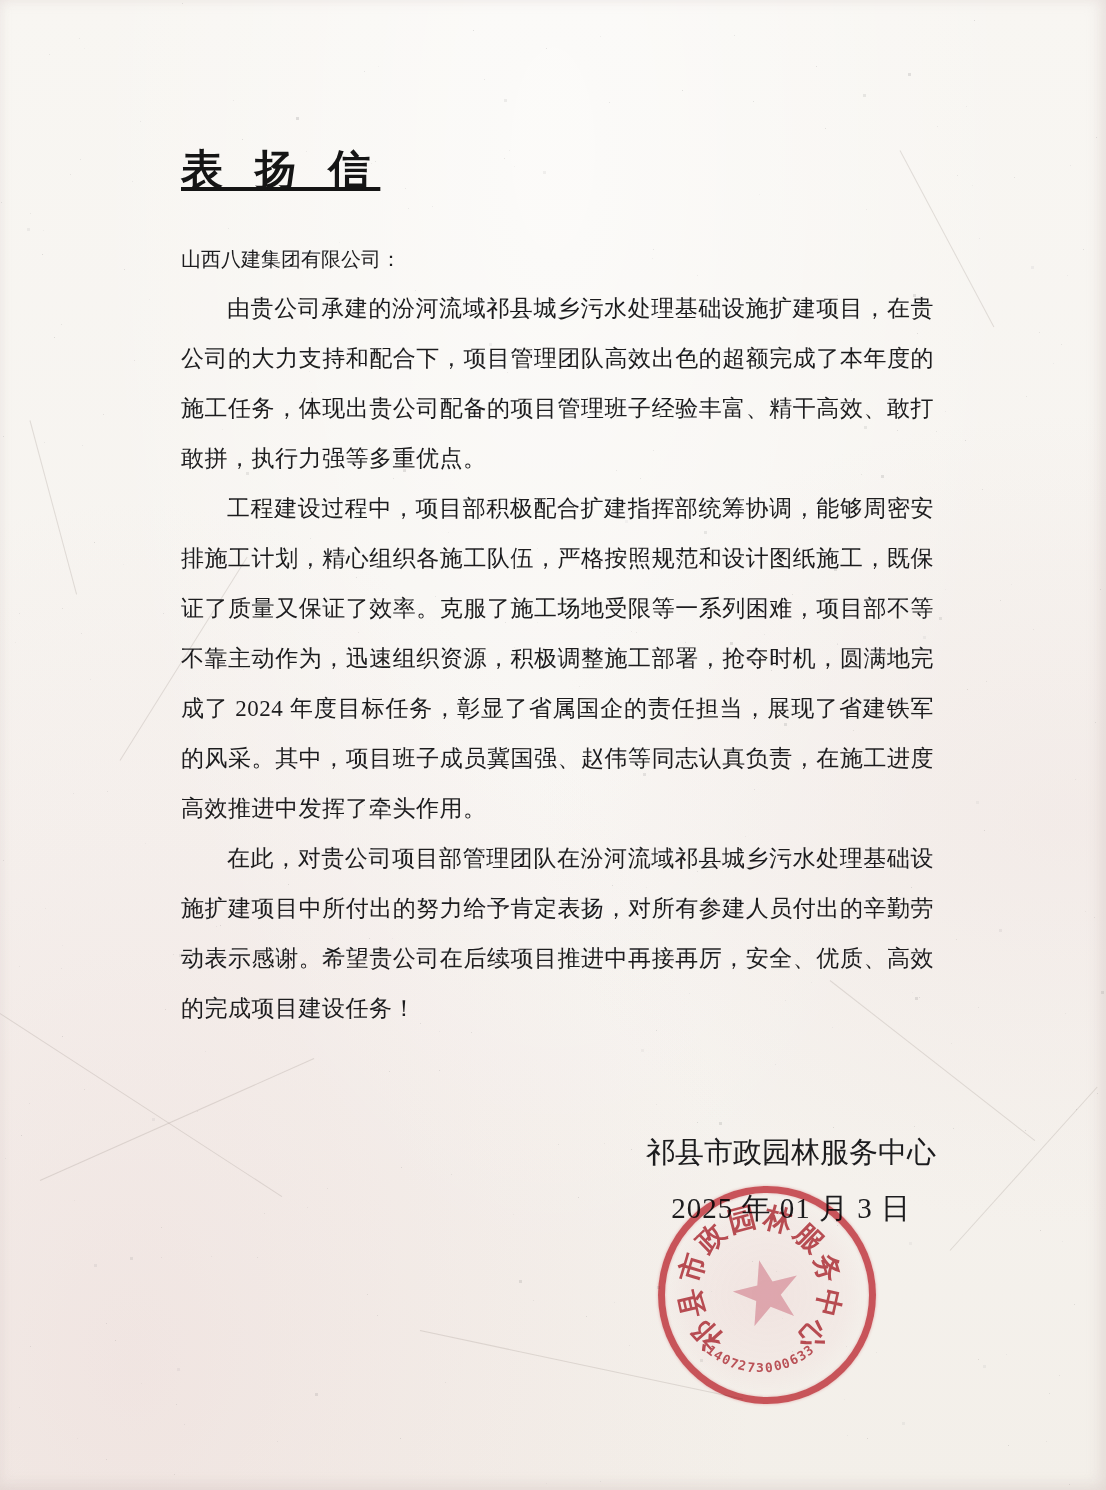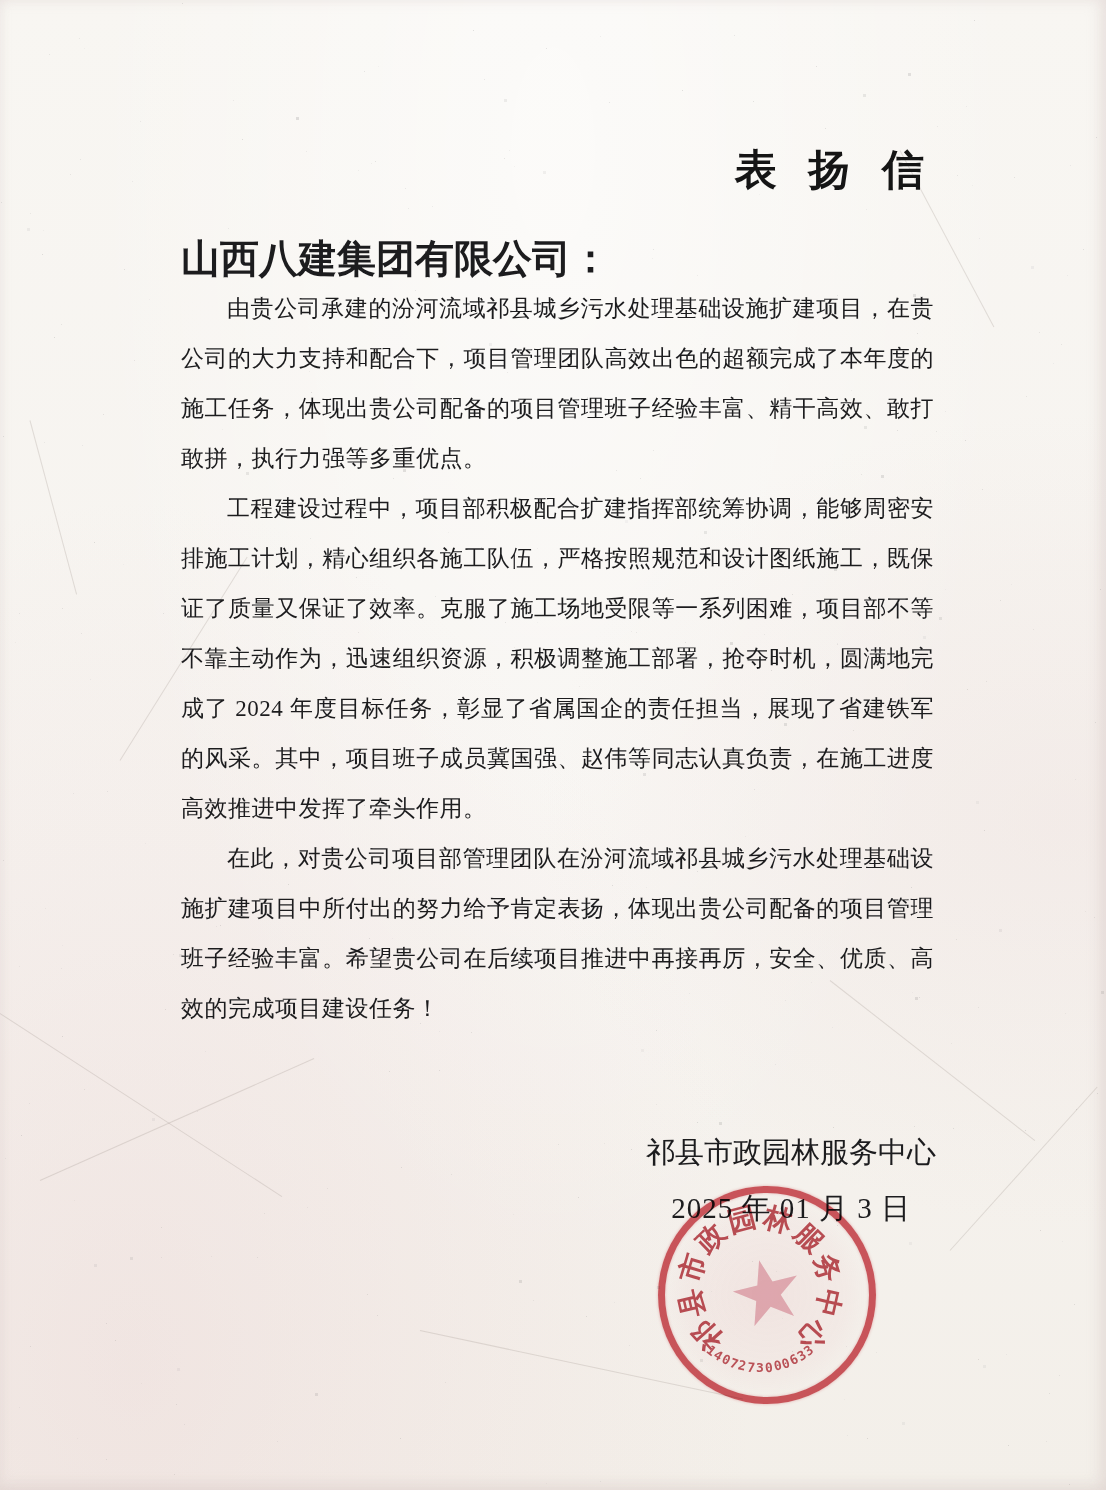--- a/index.html
+++ b/index.html
@@ -15,25 +15,25 @@
       radial-gradient(ellipse at 12% 92%, rgba(232,203,205,0.30), transparent 45%),
       radial-gradient(ellipse at 96% 55%, rgba(236,220,218,0.35), transparent 35%),
       radial-gradient(ellipse at 50% 10%, rgba(255,255,255,0.55), transparent 60%),
       linear-gradient(180deg,#f8f6f2 0%,#f6f3ef 60%,#f3efe9 100%);
     box-shadow: inset -6px 0 14px rgba(205,185,182,0.25), inset 0 -6px 14px rgba(205,190,185,0.2);
   }
   .crease{position:absolute;height:1px;background:rgba(160,150,143,0.28);transform-origin:left center;}
   .speckles{position:absolute;top:0;left:0;width:1px;height:1px;background:transparent;}
   .page-inner{position:absolute;left:181px;top:142px;width:753px;}
   .title{
-    margin:0 0 36px 0;text-align:right;
+    margin:0 0 36px 0;text-align:left;
     font-family:"Liberation Sans","DejaVu Sans",sans-serif;
-    font-size:42px;font-weight:700;letter-spacing:10px;line-height:56px;color:#151515;
+    font-size:42px;font-weight:700;letter-spacing:10px;line-height:56px;color:#151515;text-decoration:underline;
   }
-  .salutation{font-size:39px;line-height:50px;margin:0 0 0 0;font-weight:bold;}
+  .salutation{font-size:20px;line-height:50px;margin:0 0 0 0;}
   .body-par{
     font-size:23px;line-height:50px;margin:0;text-align:justify;text-indent:2em;
     letter-spacing:0.5px;
   }
   .signature-block{
     margin-top:100px;margin-left:460px;width:300px;text-align:center;position:relative;z-index:1;
   }
   .sig-name{font-size:29px;line-height:36px;}
   .sig-date{font-size:29px;line-height:36px;margin-top:20px;letter-spacing:1px;}
   .stamp{
@@ -73,21 +73,21 @@
 <div class="crease" style="left:950px;top:1250px;width:220px;transform:rotate(-48deg);"></div>
 <div class="crease" style="left:120px;top:760px;width:240px;transform:rotate(-58deg);"></div>
 
 <div class="speckles" id="speckles" style="box-shadow: rgba(105, 105, 108, 0.15) 644px 774px 0px 1px, rgba(105, 105, 108, 0.07) 832px 1027px 0px 0px, rgba(105, 105, 108, 0.19) 54px 337px 0px 0px, rgba(105, 105, 108, 0.09) 785px 1000px 0px 0px, rgba(105, 105, 108, 0.17) 115px 1340px 0px 0px, rgba(105, 105, 108, 0.06) 499px 418px 0px 0px, rgba(105, 105, 108, 0.07) 847px 1435px 0px 0px, rgba(105, 105, 108, 0.09) 372px 967px 0px 0px, rgba(105, 105, 108, 0.12) 558px 1144px 0px 0px, rgba(105, 105, 108, 0.14) 3px 860px 0px 0px, rgba(105, 105, 108, 0.08) 776px 1271px 0px 0px, rgba(105, 105, 108, 0.07) 924px 637px 0px 1px, rgba(105, 105, 108, 0.12) 936px 431px 0px 0px, rgba(105, 105, 108, 0.08) 28px 229px 0px 1px, rgba(105, 105, 108, 0.13) 359px 915px 0px 0px, rgba(105, 105, 108, 0.06) 892px 905px 0px 0px, rgba(105, 105, 108, 0.19) 297px 118px 0px 1px, rgba(105, 105, 108, 0.11) 264px 1213px 0px 0px, rgba(105, 105, 108, 0.1) 79px 38px 0px 0px, rgba(105, 105, 108, 0.1) 600px 1481px 0px 0px, rgba(105, 105, 108, 0.05) 392px 938px 0px 0px, rgba(105, 105, 108, 0.07) 837px 643px 0px 0px, rgba(105, 105, 108, 0.14) 754px 789px 0px 0px, rgba(105, 105, 108, 0.05) 537px 622px 0px 0px, rgba(105, 105, 108, 0.19) 364px 805px 0px 0px, rgba(105, 105, 108, 0.18) 911px 887px 0px 0px, rgba(105, 105, 108, 0.06) 646px 887px 0px 0px, rgba(105, 105, 108, 0.16) 919px 997px 0px 0px, rgba(105, 105, 108, 0.07) 711px 1291px 0px 0px, rgba(105, 105, 108, 0.1) 505px 100px 0px 1px, rgba(105, 105, 108, 0.06) 783px 756px 0px 0px, rgba(105, 105, 108, 0.05) 595px 667px 0px 1px, rgba(105, 105, 108, 0.14) 1049px 1393px 0px 0px, rgba(105, 105, 108, 0.08) 579px 686px 0px 0px, rgba(105, 105, 108, 0.19) 242px 139px 0px 0px, rgba(105, 105, 108, 0.09) 701px 344px 0px 0px, rgba(105, 105, 108, 0.06) 782px 1318px 0px 0px, rgba(105, 105, 108, 0.08) 604px 1143px 0px 0px, rgba(105, 105, 108, 0.05) 844px 1399px 0px 0px, rgba(105, 105, 108, 0.08) 268px 268px 0px 0px, rgba(105, 105, 108, 0.08) 851px 390px 0px 0px, rgba(105, 105, 108, 0.05) 378px 66px 0px 0px, rgba(105, 105, 108, 0.08) 966px 106px 0px 0px, rgba(105, 105, 108, 0.13) 861px 474px 0px 0px, rgba(105, 105, 108, 0.14) 471px 1032px 0px 0px, rgba(105, 105, 108, 0.16) 453px 465px 0px 0px, rgba(105, 105, 108, 0.06) 1011px 584px 0px 0px, rgba(105, 105, 108, 0.18) 984px 830px 0px 0px, rgba(105, 105, 108, 0.06) 910px 1243px 0px 1px, rgba(105, 105, 108, 0.12) 435px 596px 0px 0px, rgba(105, 105, 108, 0.14) 750px 914px 0px 0px, rgba(105, 105, 108, 0.13) 734px 35px 0px 0px, rgba(105, 105, 108, 0.05) 339px 242px 0px 0px, rgba(105, 105, 108, 0.07) 205px 1051px 0px 0px, rgba(105, 105, 108, 0.05) 759px 194px 0px 0px, rgba(105, 105, 108, 0.1) 161px 1257px 0px 0px, rgba(105, 105, 108, 0.14) 420px 1023px 0px 0px, rgba(105, 105, 108, 0.05) 912px 992px 0px 0px, rgba(105, 105, 108, 0.12) 49px 54px 0px 0px, rgba(105, 105, 108, 0.1) 197px 1111px 0px 0px, rgba(105, 105, 108, 0.15) 103px 414px 0px 0px, rgba(105, 105, 108, 0.11) 180px 955px 0px 1px, rgba(105, 105, 108, 0.06) 972px 185px 0px 0px, rgba(105, 105, 108, 0.09) 1075px 779px 0px 0px, rgba(105, 105, 108, 0.06) 642px 1050px 0px 1px, rgba(105, 105, 108, 0.1) 73px 793px 0px 0px, rgba(105, 105, 108, 0.09) 216px 926px 0px 0px, rgba(105, 105, 108, 0.11) 636px 632px 0px 0px, rgba(105, 105, 108, 0.15) 504px 158px 0px 0px, rgba(105, 105, 108, 0.17) 909px 74px 0px 1px, rgba(105, 105, 108, 0.06) 811px 982px 0px 0px, rgba(105, 105, 108, 0.09) 1000px 930px 0px 1px, rgba(105, 105, 108, 0.17) 731px 643px 0px 1px, rgba(105, 105, 108, 0.19) 682px 90px 0px 0px, rgba(105, 105, 108, 0.06) 43px 230px 0px 0px, rgba(105, 105, 108, 0.12) 1026px 396px 0px 0px, rgba(105, 105, 108, 0.08) 745px 836px 0px 0px, rgba(105, 105, 108, 0.15) 697px 871px 0px 0px, rgba(105, 105, 108, 0.07) 802px 1358px 0px 1px, rgba(105, 105, 108, 0.07) 1032px 267px 0px 1px, rgba(105, 105, 108, 0.05) 945px 589px 0px 0px, rgba(105, 105, 108, 0.1) 332px 803px 0px 1px, rgba(105, 105, 108, 0.09) 382px 461px 0px 0px, rgba(105, 105, 108, 0.15) 62px 608px 0px 0px, rgba(105, 105, 108, 0.09) 846px 1346px 0px 0px, rgba(105, 105, 108, 0.08) 309px 371px 0px 0px, rgba(105, 105, 108, 0.1) 277px 1441px 0px 0px, rgba(105, 105, 108, 0.13) 956px 939px 0px 0px, rgba(105, 105, 108, 0.07) 1053px 363px 0px 0px, rgba(105, 105, 108, 0.16) 848px 857px 0px 0px, rgba(105, 105, 108, 0.17) 124px 269px 0px 0px, rgba(105, 105, 108, 0.14) 106px 1459px 0px 0px, rgba(105, 105, 108, 0.11) 665px 509px 0px 0px, rgba(105, 105, 108, 0.06) 141px 1383px 0px 0px, rgba(105, 105, 108, 0.15) 640px 478px 0px 0px, rgba(105, 105, 108, 0.17) 369px 938px 0px 0px, rgba(105, 105, 108, 0.12) 701px 1360px 0px 1px, rgba(105, 105, 108, 0.09) 979px 238px 0px 0px, rgba(105, 105, 108, 0.16) 356px 577px 0px 0px, rgba(105, 105, 108, 0.16) 520px 1281px 0px 1px, rgba(105, 105, 108, 0.18) 974px 20px 0px 0px, rgba(105, 105, 108, 0.12) 865px 427px 0px 1px, rgba(105, 105, 108, 0.14) 505px 622px 0px 0px, rgba(105, 105, 108, 0.16) 792px 594px 0px 0px, rgba(105, 105, 108, 0.13) 957px 175px 0px 0px, rgba(105, 105, 108, 0.18) 965px 440px 0px 0px, rgba(105, 105, 108, 0.06) 1062px 1241px 0px 0px, rgba(105, 105, 108, 0.18) 404px 470px 0px 1px, rgba(105, 105, 108, 0.08) 1065px 1013px 0px 0px, rgba(105, 105, 108, 0.15) 375px 161px 0px 0px, rgba(105, 105, 108, 0.18) 1100px 589px 0px 0px, rgba(105, 105, 108, 0.17) 882px 476px 0px 1px, rgba(105, 105, 108, 0.08) 631px 631px 0px 0px, rgba(105, 105, 108, 0.11) 184px 1424px 0px 0px, rgba(105, 105, 108, 0.15) 316px 1394px 0px 1px, rgba(105, 105, 108, 0.17) 685px 642px 0px 0px, rgba(105, 105, 108, 0.06) 394px 304px 0px 0px, rgba(105, 105, 108, 0.08) 514px 647px 0px 0px, rgba(105, 105, 108, 0.06) 392px 445px 0px 0px, rgba(105, 105, 108, 0.08) 211px 1256px 0px 0px, rgba(105, 105, 108, 0.11) 1033px 629px 0px 0px, rgba(105, 105, 108, 0.18) 833px 1127px 0px 0px, rgba(105, 105, 108, 0.14) 914px 1126px 0px 0px, rgba(105, 105, 108, 0.17) 586px 1316px 0px 0px, rgba(105, 105, 108, 0.09) 910px 410px 0px 0px, rgba(105, 105, 108, 0.07) 178px 1369px 0px 1px, rgba(105, 105, 108, 0.08) 600px 36px 0px 0px, rgba(105, 105, 108, 0.15) 752px 1261px 0px 0px, rgba(105, 105, 108, 0.18) 42px 254px 0px 0px, rgba(105, 105, 108, 0.17) 835px 569px 0px 1px, rgba(105, 105, 108, 0.05) 626px 521px 0px 1px, rgba(105, 105, 108, 0.16) 953px 1128px 0px 0px, rgba(105, 105, 108, 0.15) 584px 716px 0px 0px, rgba(105, 105, 108, 0.16) 720px 1123px 0px 1px, rgba(105, 105, 108, 0.08) 876px 1352px 0px 0px, rgba(105, 105, 108, 0.13) 705px 532px 0px 1px, rgba(105, 105, 108, 0.18) 1096px 137px 0px 0px, rgba(105, 105, 108, 0.08) 360px 958px 0px 0px, rgba(105, 105, 108, 0.14) 940px 618px 0px 1px, rgba(105, 105, 108, 0.12) 243px 669px 0px 0px, rgba(105, 105, 108, 0.08) 866px 209px 0px 0px, rgba(105, 105, 108, 0.14) 161px 1227px 0px 0px, rgba(105, 105, 108, 0.06) 977px 802px 0px 1px, rgba(105, 105, 108, 0.16) 165px 1009px 0px 0px, rgba(105, 105, 108, 0.13) 614px 758px 0px 0px, rgba(105, 105, 108, 0.15) 884px 515px 0px 0px, rgba(105, 105, 108, 0.15) 481px 547px 0px 0px, rgba(105, 105, 108, 0.12) 529px 411px 0px 0px, rgba(105, 105, 108, 0.07) 90px 679px 0px 0px, rgba(105, 105, 108, 0.18) 792px 1351px 0px 0px, rgba(105, 105, 108, 0.09) 5px 1158px 0px 0px, rgba(105, 105, 108, 0.12) 451px 1174px 0px 0px, rgba(105, 105, 108, 0.15) 1000px 600px 0px 0px, rgba(105, 105, 108, 0.08) 656px 1104px 0px 0px, rgba(105, 105, 108, 0.15) 174px 1474px 0px 0px, rgba(105, 105, 108, 0.06) 513px 1214px 0px 0px, rgba(105, 105, 108, 0.12) 405px 188px 0px 0px, rgba(105, 105, 108, 0.12) 986px 681px 0px 0px, rgba(105, 105, 108, 0.08) 19px 966px 0px 0px, rgba(105, 105, 108, 0.18) 917px 333px 0px 0px, rgba(105, 105, 108, 0.18) 311px 392px 0px 0px, rgba(105, 105, 108, 0.05) 84px 48px 0px 0px, rgba(105, 105, 108, 0.05) 62px 945px 0px 0px, rgba(105, 105, 108, 0.12) 616px 470px 0px 0px, rgba(105, 105, 108, 0.17) 1097px 1093px 0px 0px, rgba(105, 105, 108, 0.15) 885px 705px 0px 0px, rgba(105, 105, 108, 0.08) 544px 172px 0px 1px, rgba(105, 105, 108, 0.11) 140px 121px 0px 0px, rgba(105, 105, 108, 0.13) 257px 1257px 0px 0px, rgba(105, 105, 108, 0.07) 984px 1366px 0px 1px, rgba(105, 105, 108, 0.05) 787px 414px 0px 0px, rgba(105, 105, 108, 0.16) 785px 724px 0px 1px, rgba(105, 105, 108, 0.18) 288px 884px 0px 0px, rgba(105, 105, 108, 0.08) 509px 150px 0px 0px, rgba(105, 105, 108, 0.18) 1008px 1445px 0px 0px, rgba(105, 105, 108, 0.1) 533px 1300px 0px 0px, rgba(105, 105, 108, 0.07) 1067px 275px 0px 0px, rgba(105, 105, 108, 0.15) 853px 730px 0px 0px, rgba(105, 105, 108, 0.07) 153px 1119px 0px 1px, rgba(105, 105, 108, 0.12) 80px 159px 0px 0px, rgba(105, 105, 108, 0.18) 631px 1149px 0px 0px, rgba(105, 105, 108, 0.12) 61px 324px 0px 0px, rgba(105, 105, 108, 0.11) 415px 919px 0px 0px, rgba(105, 105, 108, 0.16) 3px 436px 0px 0px, rgba(105, 105, 108, 0.15) 367px 1294px 0px 0px, rgba(105, 105, 108, 0.08) 358px 170px 0px 0px, rgba(105, 105, 108, 0.06) 448px 532px 0px 0px, rgba(105, 105, 108, 0.06) 546px 1483px 0px 0px, rgba(105, 105, 108, 0.15) 106px 1323px 0px 0px, rgba(105, 105, 108, 0.07) 439px 1031px 0px 0px, rgba(105, 105, 108, 0.17) 837px 1225px 0px 0px, rgba(105, 105, 108, 0.18) 62px 1036px 0px 0px, rgba(105, 105, 108, 0.11) 327px 1188px 0px 0px, rgba(105, 105, 108, 0.12) 1059px 1375px 0px 0px, rgba(105, 105, 108, 0.13) 632px 599px 0px 0px, rgba(105, 105, 108, 0.17) 897px 430px 0px 0px, rgba(105, 105, 108, 0.12) 316px 262px 0px 0px, rgba(105, 105, 108, 0.08) 951px 1043px 0px 0px, rgba(105, 105, 108, 0.06) 15px 642px 0px 0px, rgba(105, 105, 108, 0.14) 1014px 177px 0px 0px, rgba(105, 105, 108, 0.19) 473px 30px 0px 0px, rgba(105, 105, 108, 0.1) 29px 1103px 0px 0px, rgba(105, 105, 108, 0.18) 1025px 1130px 0px 0px, rgba(105, 105, 108, 0.16) 546px 48px 0px 0px, rgba(105, 105, 108, 0.18) 867px 1438px 0px 0px, rgba(105, 105, 108, 0.09) 1070px 165px 0px 0px, rgba(105, 105, 108, 0.09) 1046px 1441px 0px 0px, rgba(105, 105, 108, 0.18) 21px 1135px 0px 0px, rgba(105, 105, 108, 0.12) 81px 633px 0px 0px, rgba(105, 105, 108, 0.17) 978px 1359px 0px 0px, rgba(105, 105, 108, 0.18) 612px 885px 0px 0px, rgba(105, 105, 108, 0.18) 1040px 1230px 0px 0px, rgba(105, 105, 108, 0.16) 916px 998px 0px 1px, rgba(105, 105, 108, 0.06) 74px 1200px 0px 0px, rgba(105, 105, 108, 0.15) 377px 1315px 0px 0px, rgba(105, 105, 108, 0.18) 470px 351px 0px 0px, rgba(105, 105, 108, 0.08) 697px 275px 0px 0px, rgba(105, 105, 108, 0.09) 44px 442px 0px 0px, rgba(105, 105, 108, 0.09) 432px 206px 0px 0px, rgba(105, 105, 108, 0.07) 614px 1302px 0px 0px, rgba(105, 105, 108, 0.09) 132px 181px 0px 0px, rgba(105, 105, 108, 0.19) 472px 306px 0px 0px, rgba(105, 105, 108, 0.06) 537px 548px 0px 0px, rgba(105, 105, 108, 0.11) 228px 228px 0px 0px, rgba(105, 105, 108, 0.14) 176px 1404px 0px 0px, rgba(105, 105, 108, 0.09) 82px 445px 0px 0px, rgba(105, 105, 108, 0.14) 364px 71px 0px 0px, rgba(105, 105, 108, 0.13) 247px 473px 0px 1px, rgba(105, 105, 108, 0.14) 163px 613px 0px 0px, rgba(105, 105, 108, 0.09) 95px 1265px 0px 1px, rgba(105, 105, 108, 0.17) 825px 128px 0px 0px, rgba(105, 105, 108, 0.12) 107px 791px 0px 0px, rgba(105, 105, 108, 0.16) 903px 314px 0px 0px, rgba(105, 105, 108, 0.07) 1006px 1354px 0px 0px, rgba(105, 105, 108, 0.06) 244px 300px 0px 0px, rgba(105, 105, 108, 0.15) 873px 718px 0px 0px, rgba(105, 105, 108, 0.18) 400px 1438px 0px 0px, rgba(105, 105, 108, 0.1) 629px 1345px 0px 0px, rgba(105, 105, 108, 0.16) 914px 295px 0px 1px, rgba(105, 105, 108, 0.12) 310px 538px 0px 0px, rgba(105, 105, 108, 0.06) 77px 1438px 0px 0px, rgba(105, 105, 108, 0.06) 145px 843px 0px 0px, rgba(105, 105, 108, 0.13) 484px 79px 0px 0px, rgba(105, 105, 108, 0.09) 874px 665px 0px 0px, rgba(105, 105, 108, 0.12) 653px 450px 0px 0px, rgba(105, 105, 108, 0.12) 587px 397px 0px 0px, rgba(105, 105, 108, 0.13) 1094px 917px 0px 0px, rgba(105, 105, 108, 0.15) 653px 249px 0px 0px, rgba(105, 105, 108, 0.06) 222px 429px 0px 0px, rgba(105, 105, 108, 0.13) 1039px 332px 0px 0px, rgba(105, 105, 108, 0.17) 1076px 1109px 0px 0px, rgba(105, 105, 108, 0.14) 1px 202px 0px 0px, rgba(105, 105, 108, 0.19) 94px 542px 0px 0px, rgba(105, 105, 108, 0.13) 84px 1089px 0px 0px, rgba(105, 105, 108, 0.09) 775px 1064px 0px 0px, rgba(105, 105, 108, 0.06) 514px 166px 0px 0px, rgba(105, 105, 108, 0.13) 415px 290px 0px 0px, rgba(105, 105, 108, 0.12) 131px 1258px 0px 1px, rgba(105, 105, 108, 0.16) 1095px 722px 0px 0px, rgba(105, 105, 108, 0.08) 1085px 911px 0px 0px, rgba(105, 105, 108, 0.16) 391px 615px 0px 0px, rgba(105, 105, 108, 0.12) 173px 954px 0px 0px, rgba(105, 105, 108, 0.16) 401px 1167px 0px 0px, rgba(105, 105, 108, 0.11) 507px 372px 0px 0px, rgba(105, 105, 108, 0.13) 837px 644px 0px 0px, rgba(105, 105, 108, 0.13) 864px 95px 0px 1px, rgba(105, 105, 108, 0.07) 490px 344px 0px 1px, rgba(105, 105, 108, 0.12) 696px 1235px 0px 0px, rgba(105, 105, 108, 0.08) 689px 993px 0px 0px, rgba(105, 105, 108, 0.16) 389px 1071px 0px 0px, rgba(105, 105, 108, 0.12) 869px 756px 0px 0px, rgba(105, 105, 108, 0.09) 764px 634px 0px 0px, rgba(105, 105, 108, 0.16) 982px 489px 0px 0px, rgba(105, 105, 108, 0.14) 609px 102px 0px 0px, rgba(105, 105, 108, 0.05) 149px 299px 0px 0px, rgba(105, 105, 108, 0.15) 514px 914px 0px 0px, rgba(105, 105, 108, 0.13) 134px 360px 0px 0px, rgba(105, 105, 108, 0.15) 30px 1346px 0px 0px, rgba(105, 105, 108, 0.09) 307px 1207px 0px 0px, rgba(105, 105, 108, 0.18) 578px 1197px 0px 0px, rgba(105, 105, 108, 0.06) 252px 309px 0px 0px, rgba(105, 105, 108, 0.15) 393px 478px 0px 0px, rgba(105, 105, 108, 0.16) 753px 101px 0px 0px, rgba(105, 105, 108, 0.16) 1083px 249px 0px 0px, rgba(105, 105, 108, 0.14) 1102px 992px 0px 1px, rgba(105, 105, 108, 0.1) 233px 100px 0px 0px, rgba(105, 105, 108, 0.1) 30px 213px 0px 0px, rgba(105, 105, 108, 0.09) 61px 968px 0px 0px, rgba(105, 105, 108, 0.12) 1061px 344px 0px 0px, rgba(105, 105, 108, 0.18) 771px 670px 0px 0px, rgba(105, 105, 108, 0.07) 903px 1423px 0px 1px, rgba(105, 105, 108, 0.17) 816px 66px 0px 0px, rgba(105, 105, 108, 0.11) 978px 1007px 0px 0px, rgba(105, 105, 108, 0.18) 220px 925px 0px 0px, rgba(105, 105, 108, 0.14) 658px 1287px 0px 1px, rgba(105, 105, 108, 0.1) 937px 126px 0px 0px, rgba(105, 105, 108, 0.05) 207px 1012px 0px 1px, rgba(105, 105, 108, 0.12) 19px 613px 0px 0px, rgba(105, 105, 108, 0.16) 439px 1070px 0px 0px, rgba(105, 105, 108, 0.16) 182px 3px 0px 0px, rgba(105, 105, 108, 0.09) 945px 411px 0px 0px, rgba(105, 105, 108, 0.12) 70px 174px 0px 0px, rgba(105, 105, 108, 0.11) 408px 208px 0px 0px, rgba(105, 105, 108, 0.16) 1074px 1304px 0px 0px, rgba(105, 105, 108, 0.07) 652px 258px 0px 0px, rgba(105, 105, 108, 0.18) 697px 1122px 0px 0px, rgba(105, 105, 108, 0.15) 294px 359px 0px 0px, rgba(105, 105, 108, 0.08) 19px 1407px 0px 0px, rgba(105, 105, 108, 0.05) 123px 564px 0px 0px, rgba(105, 105, 108, 0.16) 656px 1030px 0px 0px, rgba(105, 105, 108, 0.06) 728px 298px 0px 0px, rgba(105, 105, 108, 0.11) 445px 1382px 0px 0px, rgba(105, 105, 108, 0.13) 358px 632px 0px 0px, rgba(105, 105, 108, 0.08) 45px 908px 0px 0px, rgba(105, 105, 108, 0.17) 1069px 1484px 0px 0px, rgba(105, 105, 108, 0.13) 837px 295px 0px 0px, rgba(105, 105, 108, 0.1) 299px 956px 0px 0px, rgba(105, 105, 108, 0.17) 967px 689px 0px 0px, rgba(105, 105, 108, 0.09) 306px 151px 0px 0px, rgba(105, 105, 108, 0.08) 371px 163px 0px 0px;"></div>
 
 <div class="page-inner">
   <h1 class="title">表 扬 信</h1>
   <div class="salutation">山西八建集团有限公司：</div>
   <p class="body-par">由贵公司承建的汾河流域祁县城乡污水处理基础设施扩建项目，在贵公司的大力支持和配合下，项目管理团队高效出色的超额完成了本年度的施工任务，体现出贵公司配备的项目管理班子经验丰富、精干高效、敢打敢拼，执行力强等多重优点。</p>
   <p class="body-par">工程建设过程中，项目部积极配合扩建指挥部统筹协调，能够周密安排施工计划，精心组织各施工队伍，严格按照规范和设计图纸施工，既保证了质量又保证了效率。克服了施工场地受限等一系列困难，项目部不等不靠主动作为，迅速组织资源，积极调整施工部署，抢夺时机，圆满地完成了 2024 年度目标任务，彰显了省属国企的责任担当，展现了省建铁军的风采。其中，项目班子成员冀国强、赵伟等同志认真负责，在施工进度高效推进中发挥了牵头作用。</p>
-  <p class="body-par">在此，对贵公司项目部管理团队在汾河流域祁县城乡污水处理基础设施扩建项目中所付出的努力给予肯定表扬，体现出贵公司配备的项目管理班子经验丰富。希望贵公司在后续项目推进中再接再厉，安全、优质、高效的完成项目建设任务！</p>
+  <p class="body-par">在此，对贵公司项目部管理团队在汾河流域祁县城乡污水处理基础设施扩建项目中所付出的努力给予肯定表扬，对所有参建人员付出的辛勤劳动表示感谢。希望贵公司在后续项目推进中再接再厉，安全、优质、高效的完成项目建设任务！</p>
 
   <div class="signature-block">
     <div class="sig-name">祁县市政园林服务中心</div>
     <div class="sig-date">2025 年 01 月 3 日</div>
   </div>
 </div>
 
 <div class="stamp" id="stamp" style="border-color: rgba(197, 48, 58, 0.8);">
   <div class="stamp-star" id="stamp-star" style="color: rgba(221, 143, 159, 0.66);">★</div>
   <div id="stamp-arc">

